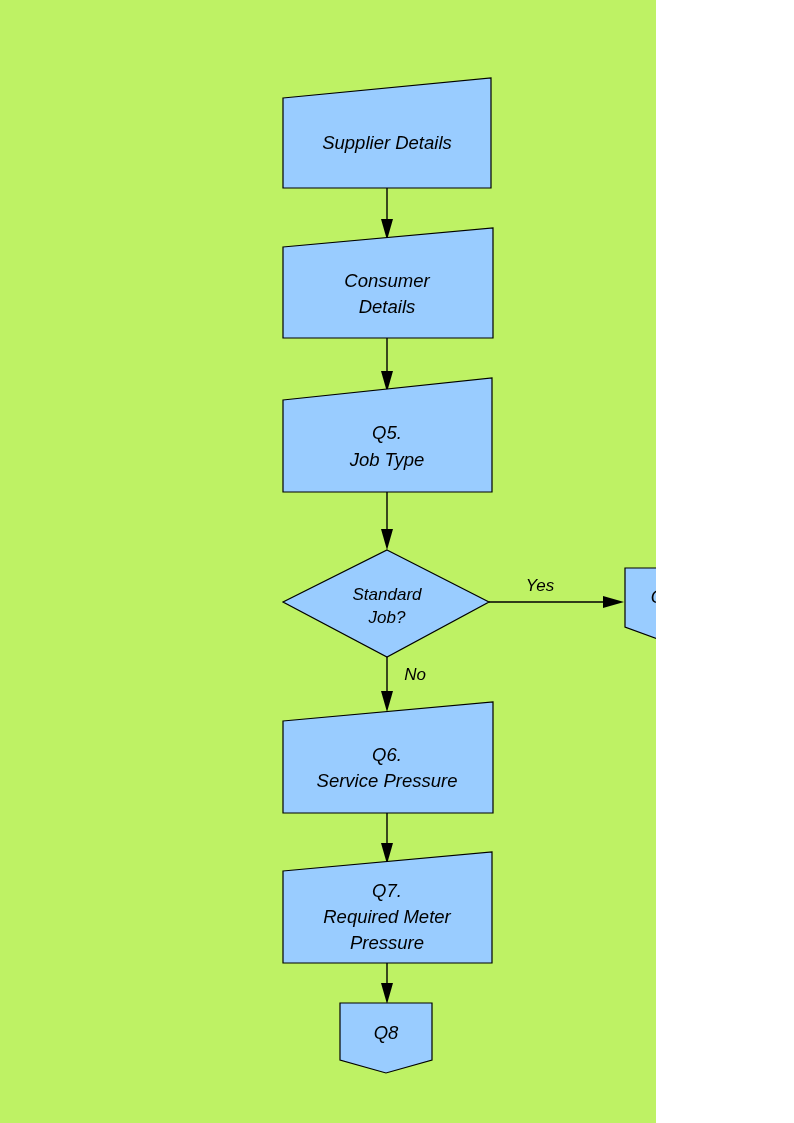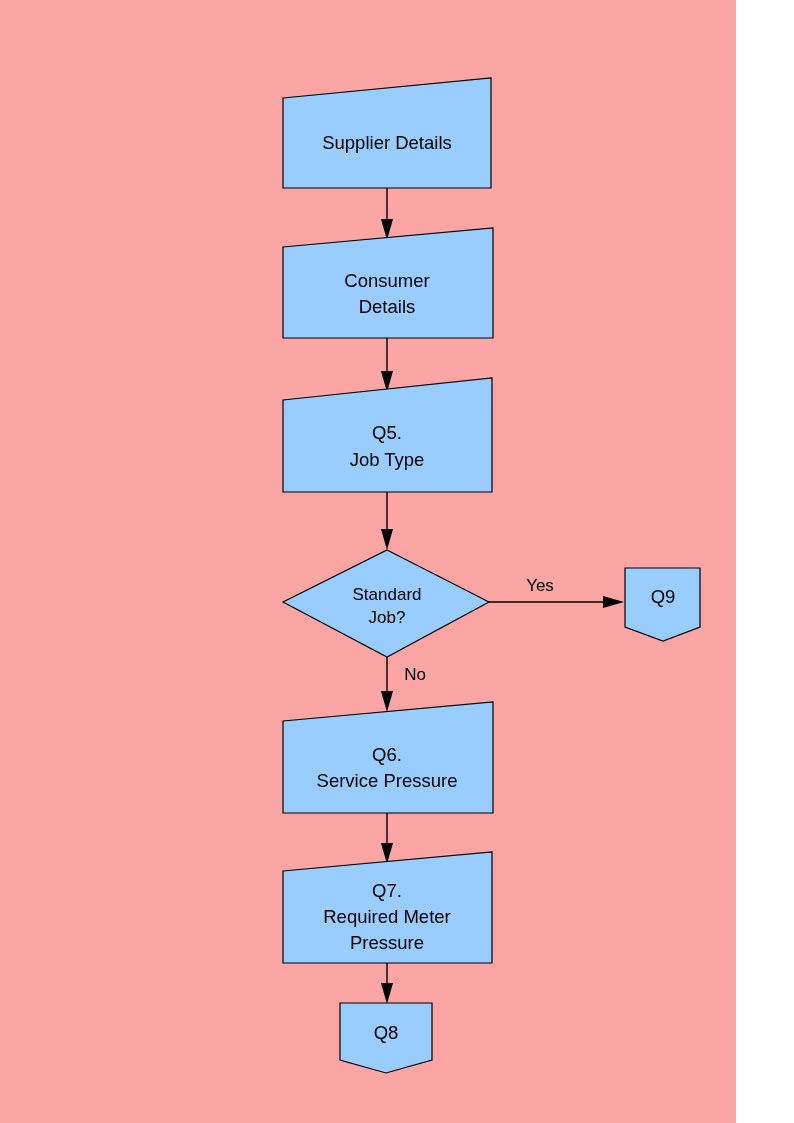--- a/index.html
+++ b/index.html
@@ -5,24 +5,25 @@
   html, body {
     margin: 0;
     padding: 0;
     background: #ffffff;
   }
   body {
     font-family: "Liberation Sans", sans-serif;
   }
   #canvas {
     position: relative;
-    width: 736px;
+    width: 656px;
     height: 1123px;
-    background: #fca5a5;
+    background: #bef264;
     overflow: hidden;
+    font-style: italic;
   }
   #flow-svg {
     position: absolute;
     left: 0;
     top: 0;
     width: 794px;
     height: 1123px;
   }
   .shape-fill {
     fill: #99ccff;

